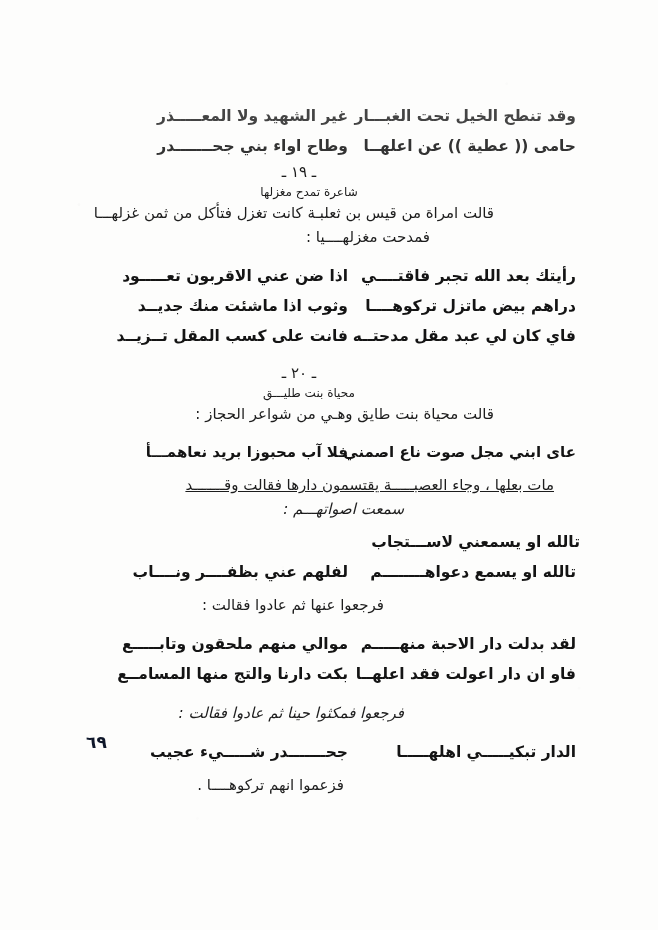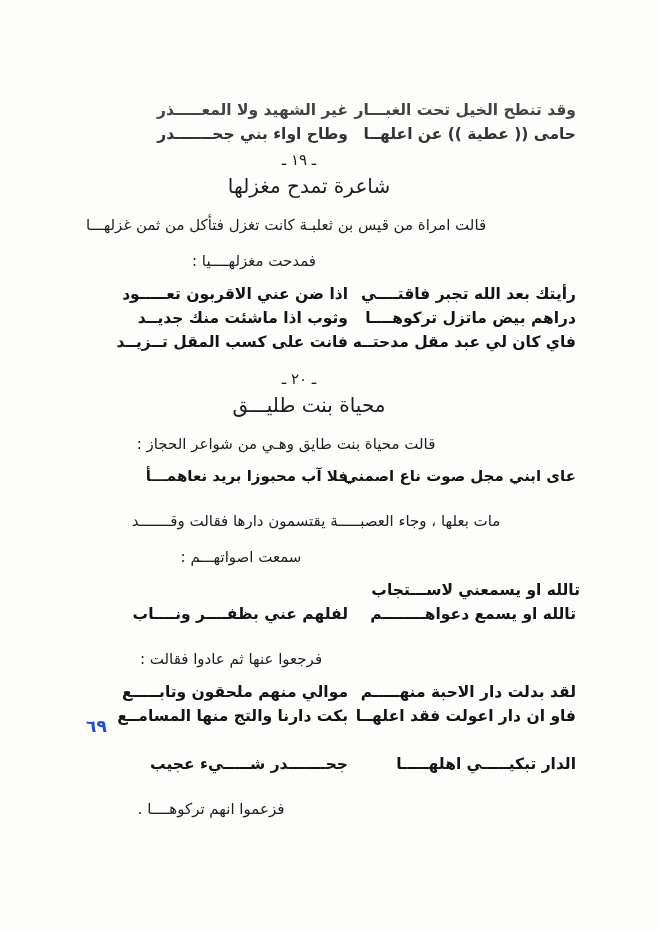--- a/index.html
+++ b/index.html
@@ -56,80 +56,80 @@
     letter-spacing: -0.2px;
     line-height: 1.55;
     white-space: nowrap;
   }
   .verse .hemi-right {
     width: 232px;
     flex: 0 0 232px;
     text-align: right;
     padding-right: 4px;
     box-sizing: border-box;
+    margin-top: 6px;
   }
   .verse .hemi-left {
     width: 248px;
     flex: 0 0 248px;
     text-align: right;
     box-sizing: border-box;
   }
   .verse.tight { font-size: 15px; }
 
   
   .faded { color: #2b2b2b; opacity: .88; }
   .faded2 { color: #242424; opacity: .93; }
 
   
   .prose {
     font-weight: 400;
     font-size: 15px;
     line-height: 1.6;
-    text-align: center;
+    text-align: right;
     white-space: nowrap;
     color: #1d1d1d;
-    margin-top: 12px;
-  }
-  .prose.indent1 { padding-right: 26px; }
+  }
+  .prose.indent1 { padding-right: 26px; text-decoration: underline; }
   .prose.indent2 { padding-right: 86px; }
   .prose.indent3 { padding-right: 150px; }
-  .prose.indent4 { padding-right: 176px; }
+  .prose.indent4 { padding-right: 176px; font-style: italic; }
   .prose.indent5 { padding-right: 196px; }
   .prose.indent6 { padding-right: 236px; }
 
   
   .section-num {
     text-align: center;
     font-size: 15px;
     font-weight: 400;
     letter-spacing: 1px;
     line-height: 1.4;
     color: #1c1c1c;
     padding-right: 60px;
   }
   .section-title {
     text-align: center;
-    font-size: 20px;
+    font-size: 12px;
     font-weight: 400;
     line-height: 1.5;
     color: #1c1c1c;
     padding-right: 40px;
   }
   .gap-xs { height: 4px; }
   .gap-s  { height: 9px; }
   .gap-m  { height: 15px; }
 
   
   .folio {
     position: absolute;
     left: 86px;
-    top: 716px;
+    top: 732px;
     font-size: 17px;
     font-weight: 700;
-    color: #1d4ed8;
+    color: #0f172a;
     direction: rtl;
   }
 </style>
 </head>
 <body>
 
 <div class="page">
   <div class="scan-noise"></div>
 
   <div class="content">
@@ -205,20 +205,21 @@
       <span class="hemi-right">لقد بدلت دار الاحبة منهـــــم</span>
       <span class="hemi-left">موالي منهم ملحقون وتابـــــع</span>
     </div>
     <div class="verse">
       <span class="hemi-right">فاو ان دار اعولت فقد اعلهــا</span>
       <span class="hemi-left">بكت دارنا والتج منها المسامــع</span>
     </div>
 
     <div class="gap-m"></div>
 
+    <div class="prose indent4">فرجعوا فمكثوا حينا ثم عادوا فقالت :</div>
 
     <div class="gap-s"></div>
 
     <div class="verse">
       <span class="hemi-right">الدار تبكيـــــي اهلهـــــا</span>
       <span class="hemi-left">جحـــــــدر شـــــيء عجيب</span>
     </div>
 
     <div class="gap-s"></div>
 

